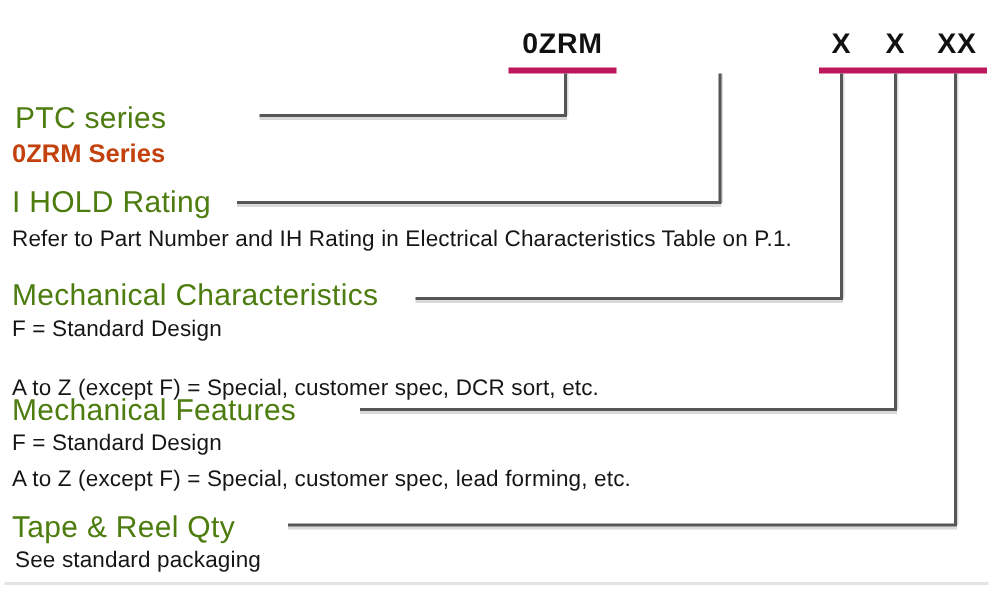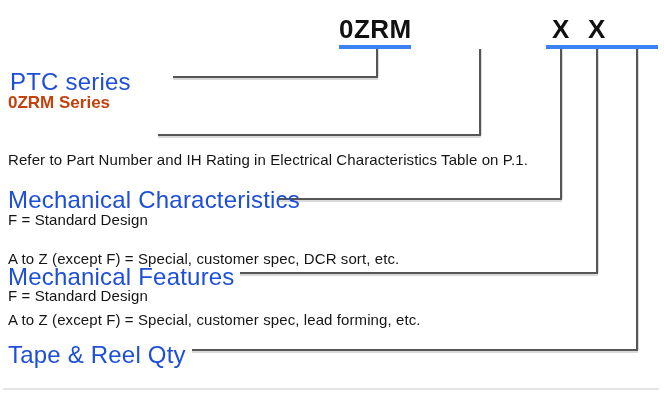--- a/index.html
+++ b/index.html
@@ -15,22 +15,22 @@
     font-family: "Liberation Sans", sans-serif;
     color: #111111;
     overflow: hidden;
   }
 
   
   .pn-seg {
     position: absolute;
     top: 14px;
     height: 31px;
-    border-bottom: 4px solid #3b82f6;
-    font-size: 26px;
+    border-bottom: 4px solid #be185d;
+    font-size: 19px;
     font-weight: bold;
     line-height: 31px;
     text-align: center;
     letter-spacing: 0.5px;
     white-space: nowrap;
   }
   .pn-seg .sub {
     position: absolute;
     top: 0;
     height: 31px;
@@ -52,24 +52,24 @@
     box-shadow: 0 2px 0 rgba(160,160,160,0.4);
   }
 
   
   .label {
     position: absolute;
     left: 8px;
     white-space: nowrap;
   }
   .title {
-    font-size: 24px;
+    font-size: 20px;
     font-weight: normal;
     letter-spacing: 0.2px;
-    color: #1d4ed8;
+    color: #4d7c0f;
   }
   .subtitle-bold {
     font-size: 17px;
     font-weight: bold;
     color: #c2410c;
   }
   .note {
     font-size: 15px;
     font-weight: normal;
     color: #151515;
@@ -91,47 +91,50 @@
 <div class="canvas">
 
   <div class="pn-seg" style="left:339px; width:72px;">
     <span>0ZRM</span>
   </div>
 
 
   <div class="pn-seg" style="left:546px; width:112px;">
     <span class="sub" style="left:0px; width:30px;">X</span>
     <span class="sub" style="left:36px; width:30px;">X</span>
+    <span class="sub" style="left:72px; width:40px;">XX</span>
   </div>
 
   <div class="vline" style="left:376px; top:49px; height:28px;"></div>
   <div class="hline" style="left:173px; top:76px; width:205px;"></div>
 
   <div class="vline" style="left:479px; top:49px; height:86px;"></div>
   <div class="hline" style="left:158px; top:134px; width:323px;"></div>
 
   <div class="vline" style="left:560px; top:49px; height:150px;"></div>
   <div class="hline" style="left:277px; top:198px; width:285px;"></div>
 
   <div class="vline" style="left:596px; top:49px; height:224px;"></div>
   <div class="hline" style="left:240px; top:272px; width:358px;"></div>
 
   <div class="vline" style="left:636px; top:49px; height:301px;"></div>
   <div class="hline" style="left:192px; top:349px; width:446px;"></div>
 
   <div class="label title" style="top:68px; left:10px;">PTC series</div>
   <div class="label subtitle-bold" style="top:93px;">0ZRM Series</div>
 
+  <div class="label title" style="top:124px;">I HOLD Rating</div>
   <div class="label note" style="top:151px;">Refer to Part Number and IH Rating in Electrical Characteristics Table on P.1.</div>
 
   <div class="label title" style="top:186px;">Mechanical Characteristics</div>
   <div class="label note" style="top:211px;">F = Standard Design</div>
   <div class="label note" style="top:250px;">A to Z (except F) = Special, customer spec, DCR sort, etc.</div>
 
   <div class="label title" style="top:263px;">Mechanical Features</div>
   <div class="label note" style="top:287px;">F = Standard Design</div>
   <div class="label note" style="top:311px;">A to Z (except F) = Special, customer spec, lead forming, etc.</div>
 
   <div class="label title" style="top:341px;">Tape &amp; Reel Qty</div>
+  <div class="label note" style="top:365px; left:10px;">See standard packaging</div>
 
   <div class="bottom-rule"></div>
 
 </div>
 
 </body></html>

